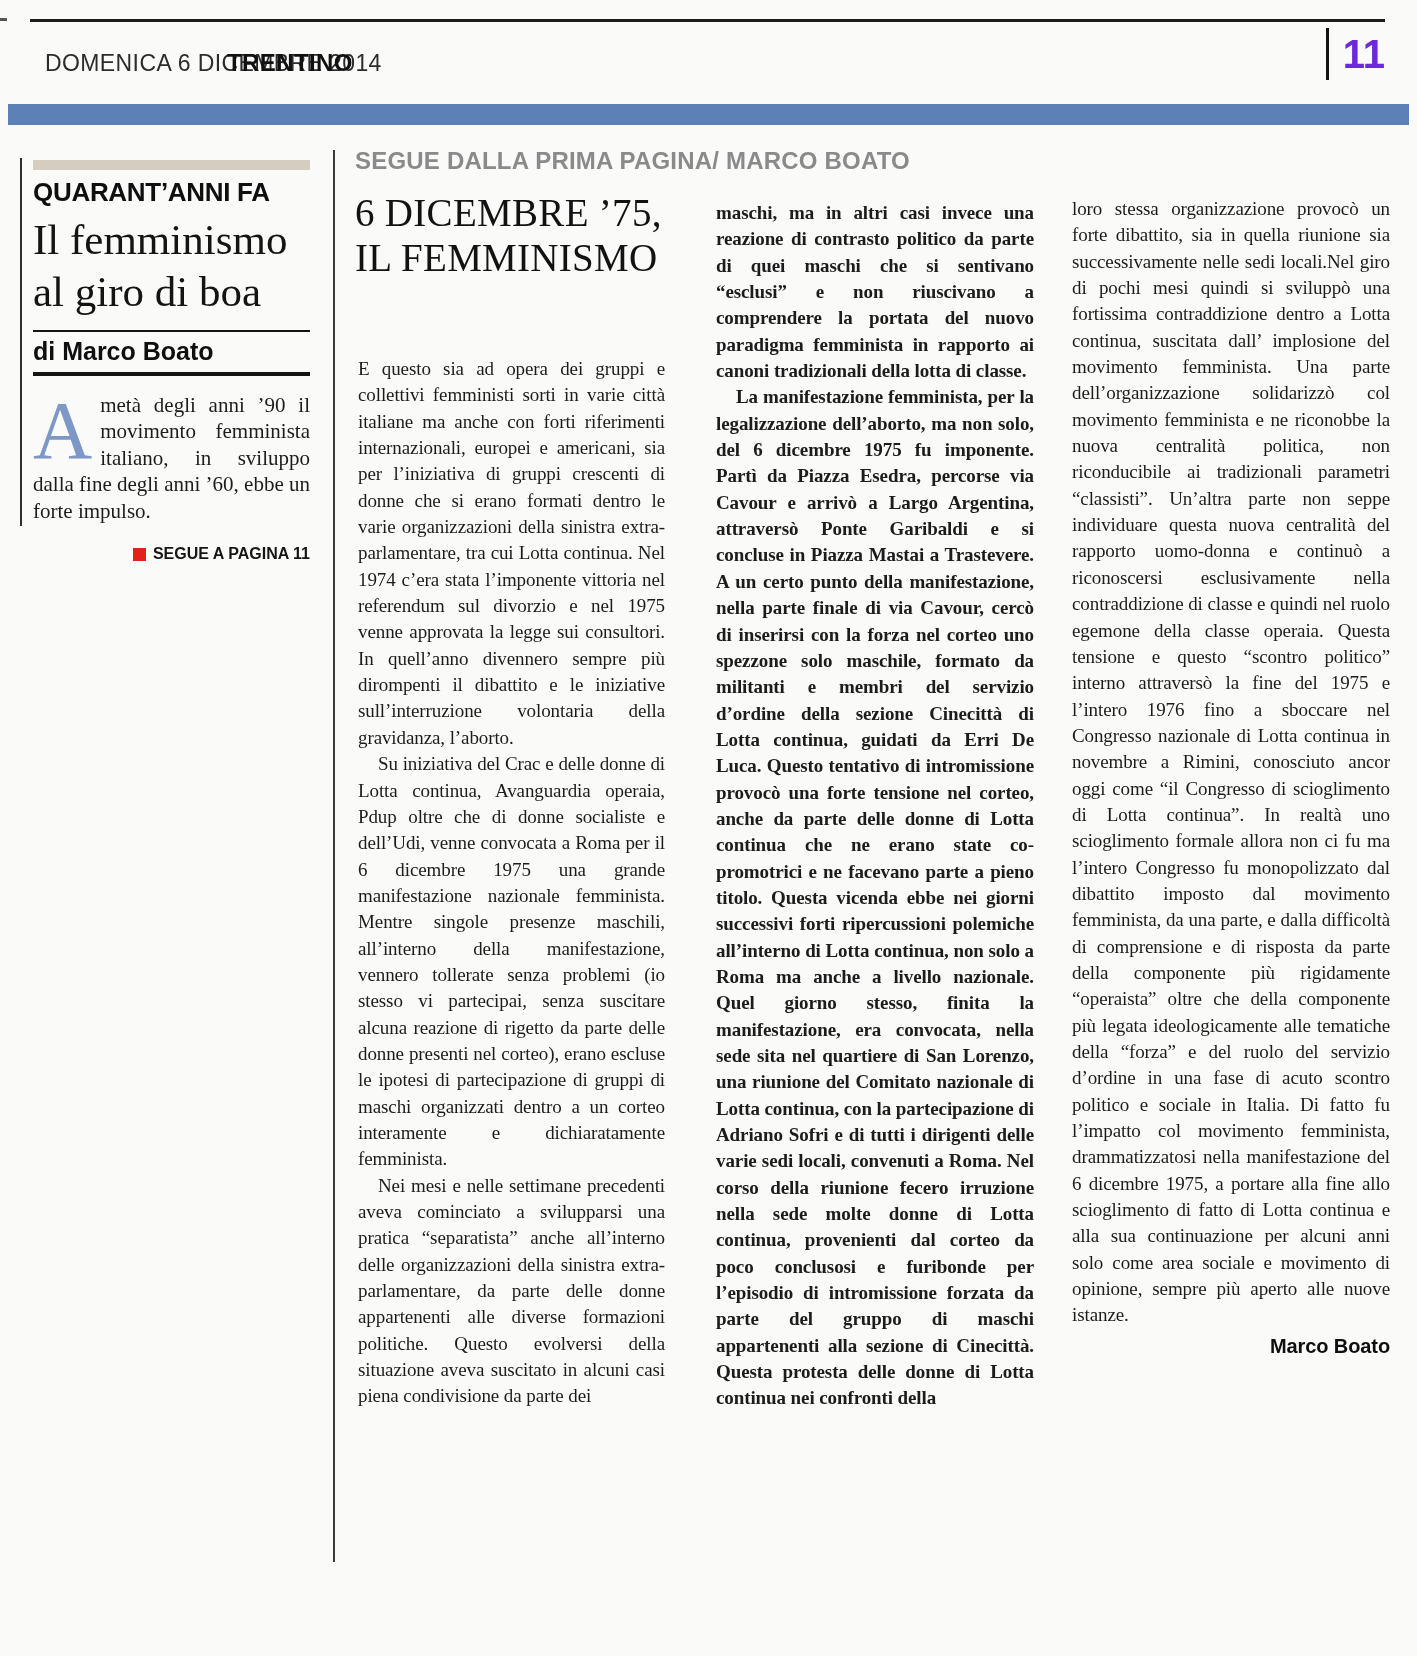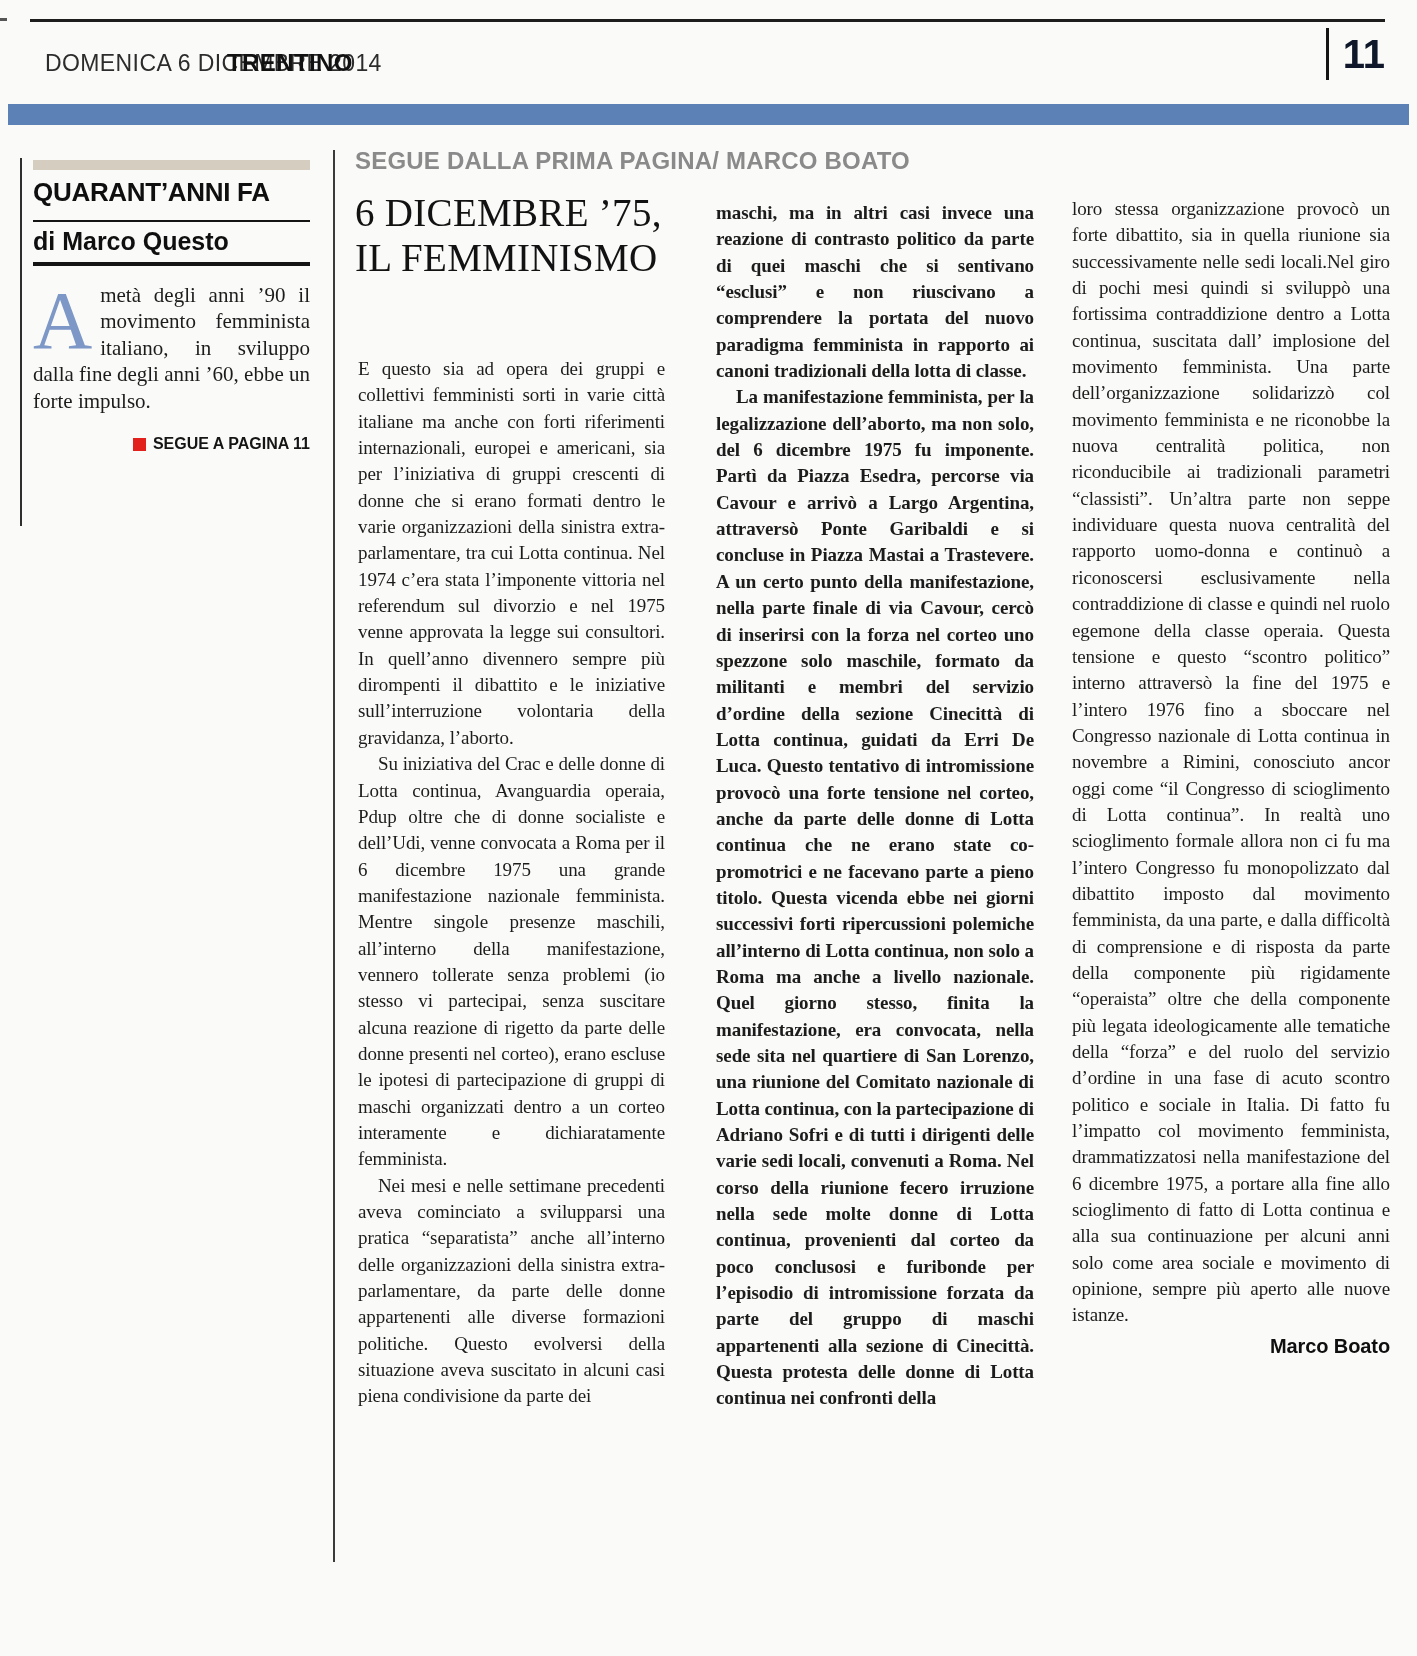--- a/index.html
+++ b/index.html
@@ -13,21 +13,21 @@
   .sans{font-family:"Liberation Sans","DejaVu Sans",sans-serif;}
 
   
   #top-dash{left:0;top:18px;width:7px;height:3px;background:#555;}
   #top-rule{left:30px;top:19px;width:1355px;height:2.5px;background:#1d1d1d;}
   #masthead-date{left:45px;top:50px;font-size:23px;letter-spacing:.4px;color:#2c2c2c;}
   #masthead-paper{left:227px;top:49px;font-size:24px;font-weight:700;letter-spacing:.4px;color:#111;}
   #section-box{right:32px;top:28px;display:flex;align-items:center;gap:14px;}
   #section-title{font-size:44px;font-weight:700;letter-spacing:-1px;}
   #section-divider{width:3px;height:52px;background:#141414;}
-  #page-number{font-size:40px;font-weight:800;color:#0f172a;}
+  #page-number{font-size:40px;font-weight:800;color:#6d28d9;}
   #blue-band{left:8px;top:104px;width:1401px;height:21px;}
 
   
   #sidebar-left-rule{left:20px;top:158px;width:2px;height:368px;background:#2e2e2e;}
   #sidebar{left:33px;top:160px;width:277px;}
   #sidebar-kicker-bar{width:277px;height:10px;}
   #sidebar-kicker{margin-top:7px;font-size:26px;font-weight:800;letter-spacing:-.3px;color:#0f0f0f;}
   #sidebar-title{margin-top:6px;font-size:43px;line-height:52px;font-weight:400;color:#141414;}
   .thin-rule{height:2px;background:#141414;margin-top:12px;}
   #sidebar-byline{font-size:25px;font-weight:700;padding:5px 0 6px 0;color:#0f0f0f;}
@@ -64,22 +64,23 @@
 <div class="abs" id="section-box">
   <span id="section-divider"></span>
   <span class="sans" id="page-number">11</span>
 </div>
 <div class="abs" id="blue-band" style="background: rgb(91, 129, 183);"></div>
 
 <div class="abs" id="sidebar-left-rule"></div>
 <div class="abs" id="sidebar">
   <div id="sidebar-kicker-bar" style="background: rgb(213, 205, 192);"></div>
   <div class="sans" id="sidebar-kicker">QUARANT’ANNI FA</div>
+  <div id="sidebar-title">Il femminismo al giro di boa</div>
   <div class="thin-rule"></div>
-  <div class="sans" id="sidebar-byline">di Marco Questo</div>
+  <div class="sans" id="sidebar-byline">di Marco Boato</div>
   <div class="thick-rule"></div>
   <p id="sidebar-body"><span id="sidebar-dropcap" style="color: rgb(125, 152, 198);">A</span><span>metà degli anni ’90 il movimento femminista italiano, in sviluppo dalla fine degli anni ’60, ebbe un forte impulso.</span></p>
   <div id="sidebar-jump">
     <span id="jump-square" style="background: rgb(226, 32, 28);"></span>
     <span class="sans" id="jump-label">SEGUE A PAGINA 11</span>
   </div>
 </div>
 
 <div class="abs" id="main-col-rule"></div>
 <div class="abs sans" id="article-kicker" style="color: rgb(138, 138, 138);">SEGUE DALLA PRIMA PAGINA/ MARCO BOATO</div>

